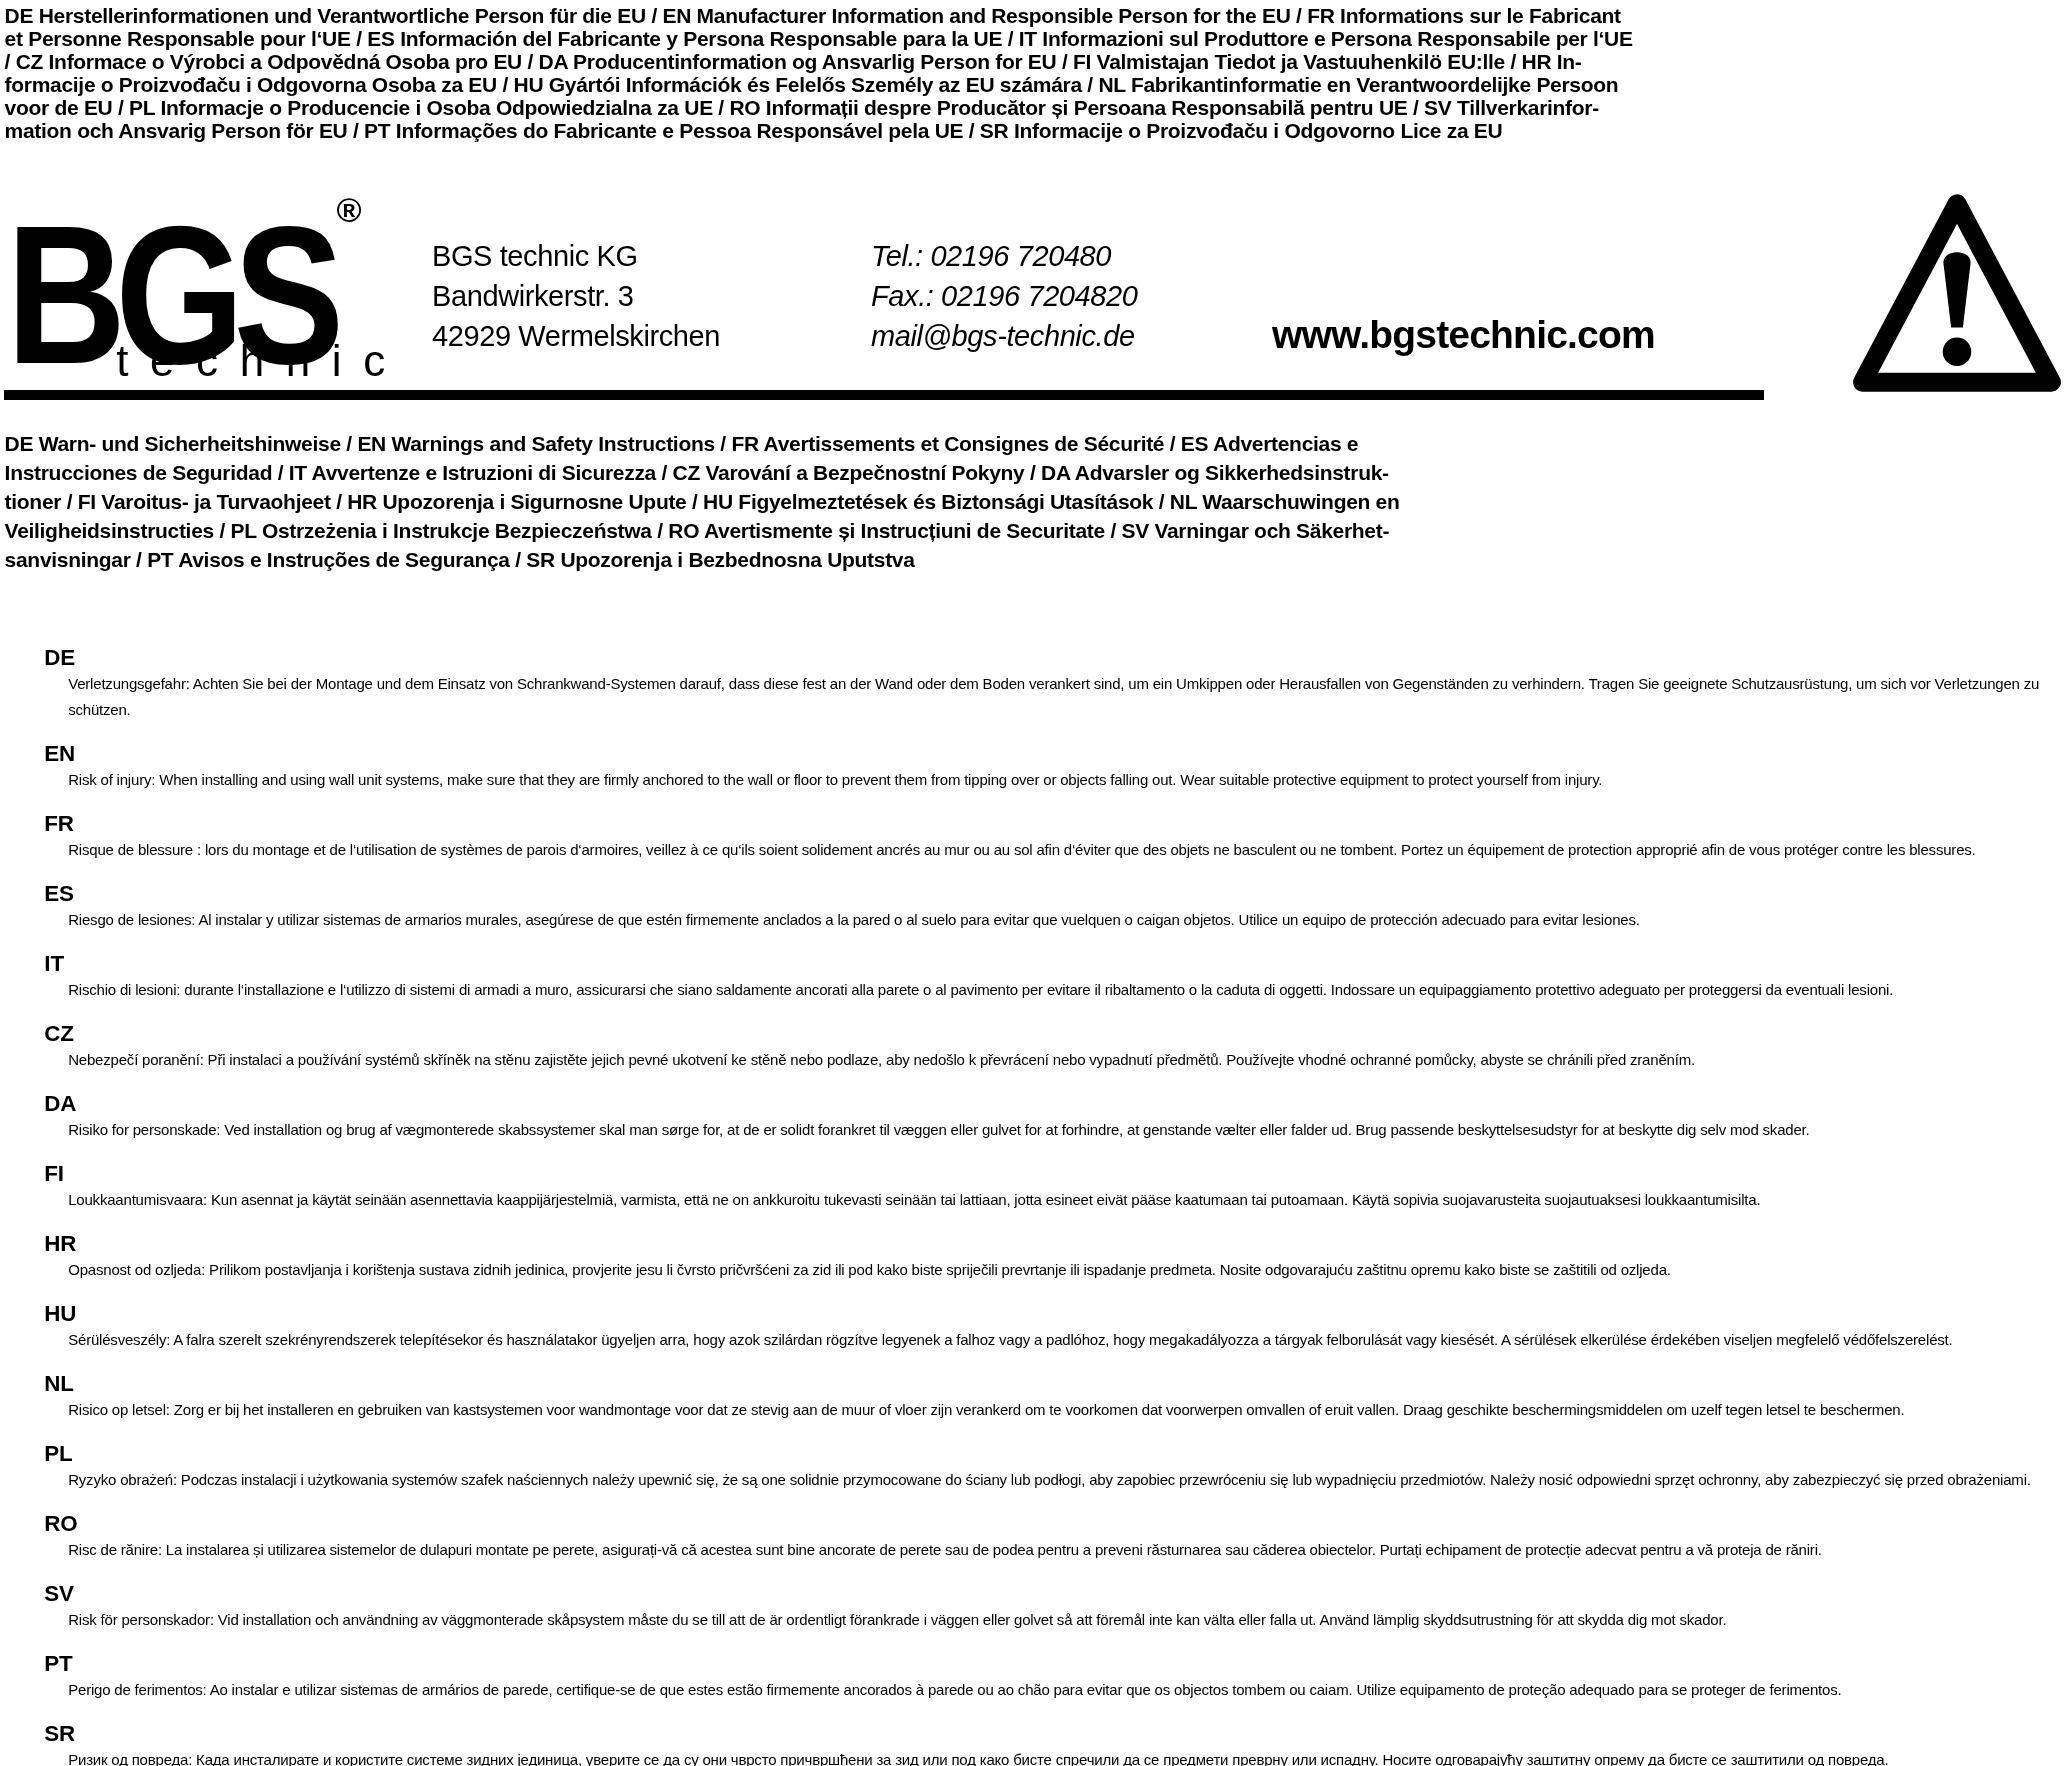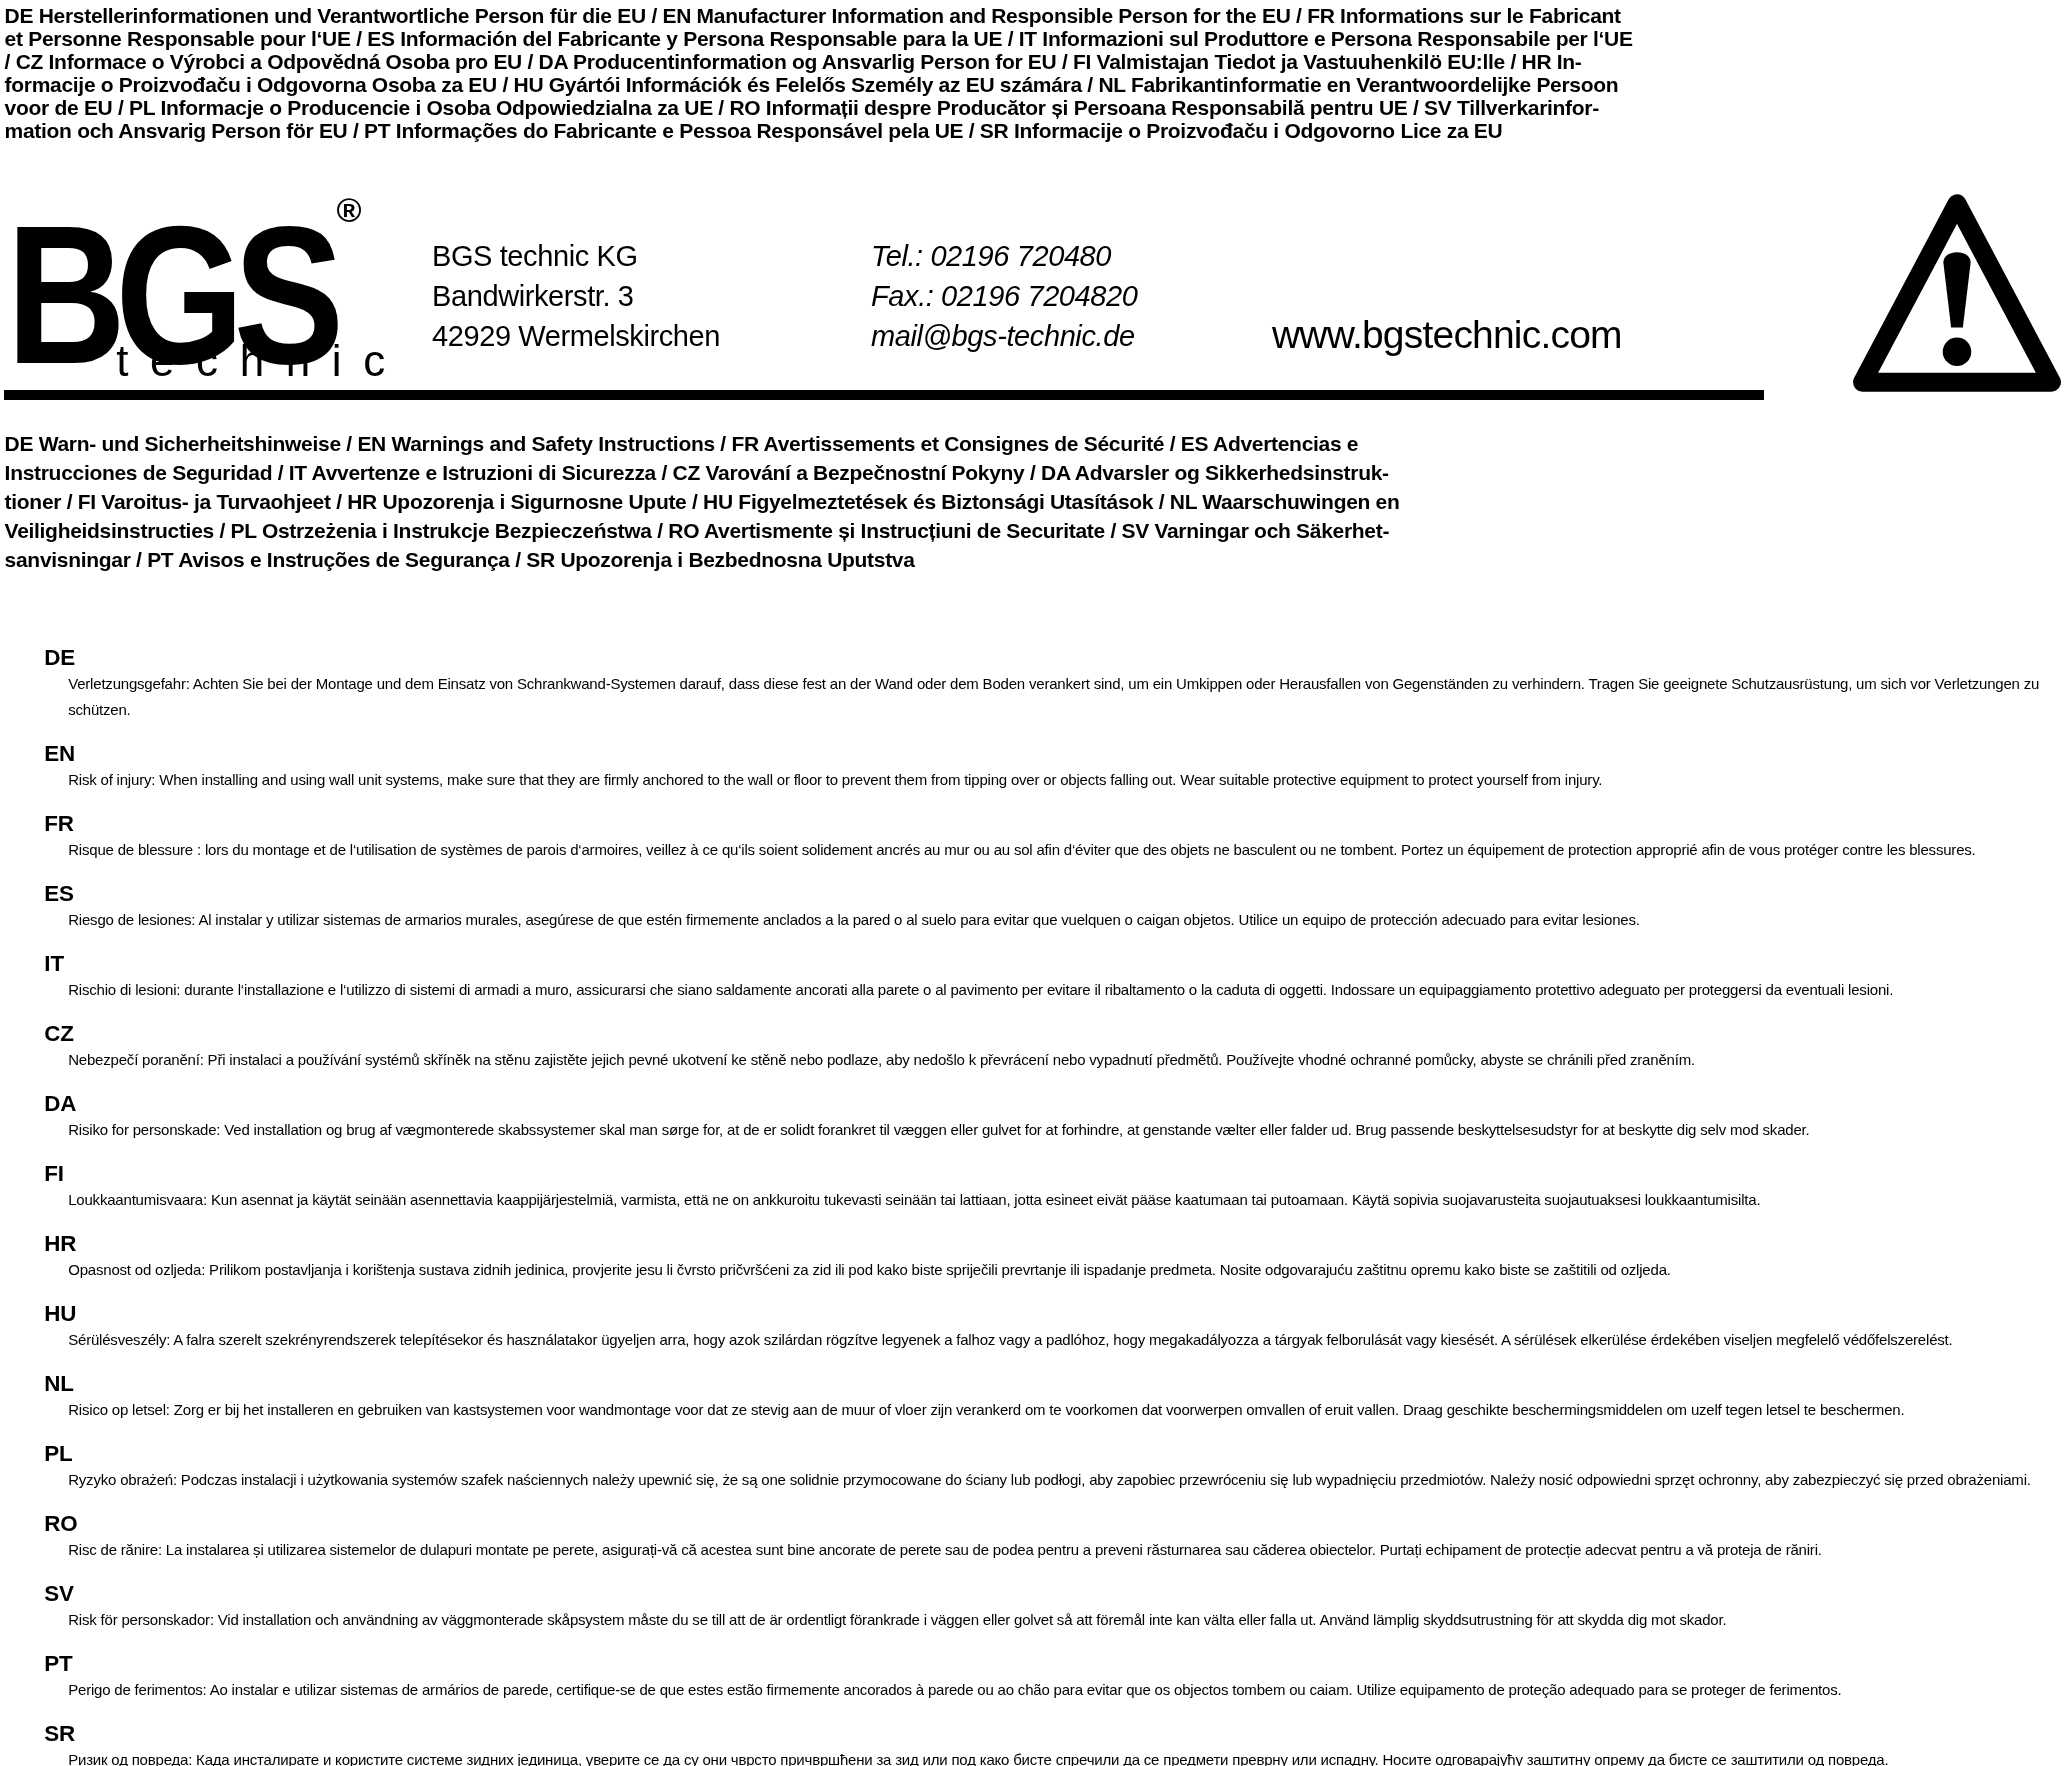--- a/index.html
+++ b/index.html
@@ -18,21 +18,21 @@
   }
 
   
   .company-band { position: absolute; left: 0; top: 191px; width: 2032px; height: 201px; }
   .logo { position: absolute; left: 6.2px; top: 0; width: 386px; }
   .logo-main { font-weight: bold; font-size: 166px; line-height: 166px; letter-spacing: -10.8px; transform: scaleY(1.18); transform-origin: top left; display: inline-block; }
   .logo-reg { font-size: 34px; font-weight: bold; vertical-align: 116px; letter-spacing: 0; margin-left: 3.1px; }
   .logo-sub { font-weight: normal; font-size: 44px; letter-spacing: 21.6px; margin-left: 110px; margin-top: -28px; }
   .addr-block { position: absolute; left: 432px; top: 45px; font-size: 29px; line-height: 40px; letter-spacing: -0.4px; }
   .contact-block { position: absolute; left: 871px; top: 45px; font-size: 29px; line-height: 40px; letter-spacing: -0.4px; font-style: italic; }
-  .website { position: absolute; left: 1272px; top: 122px; font-size: 39px; font-weight: normal; letter-spacing: -0.8px; }
+  .website { position: absolute; left: 1272px; top: 122px; font-size: 39px; font-weight: bold; letter-spacing: -0.8px; }
   .warn-triangle { position: absolute; left: 1852px; top: 1.5px; }
 
   .divider { position: absolute; left: 3.9px; top: 390px; width: 1760px; height: 10px; background: #000; }
 
   
   .safety-header {
     position: absolute; left: 4.6px; top: 429px; right: 3.1px;
     font-weight: bold; font-size: 21px; line-height: 29px;
     letter-spacing: -0.3px; white-space: nowrap;
   }

